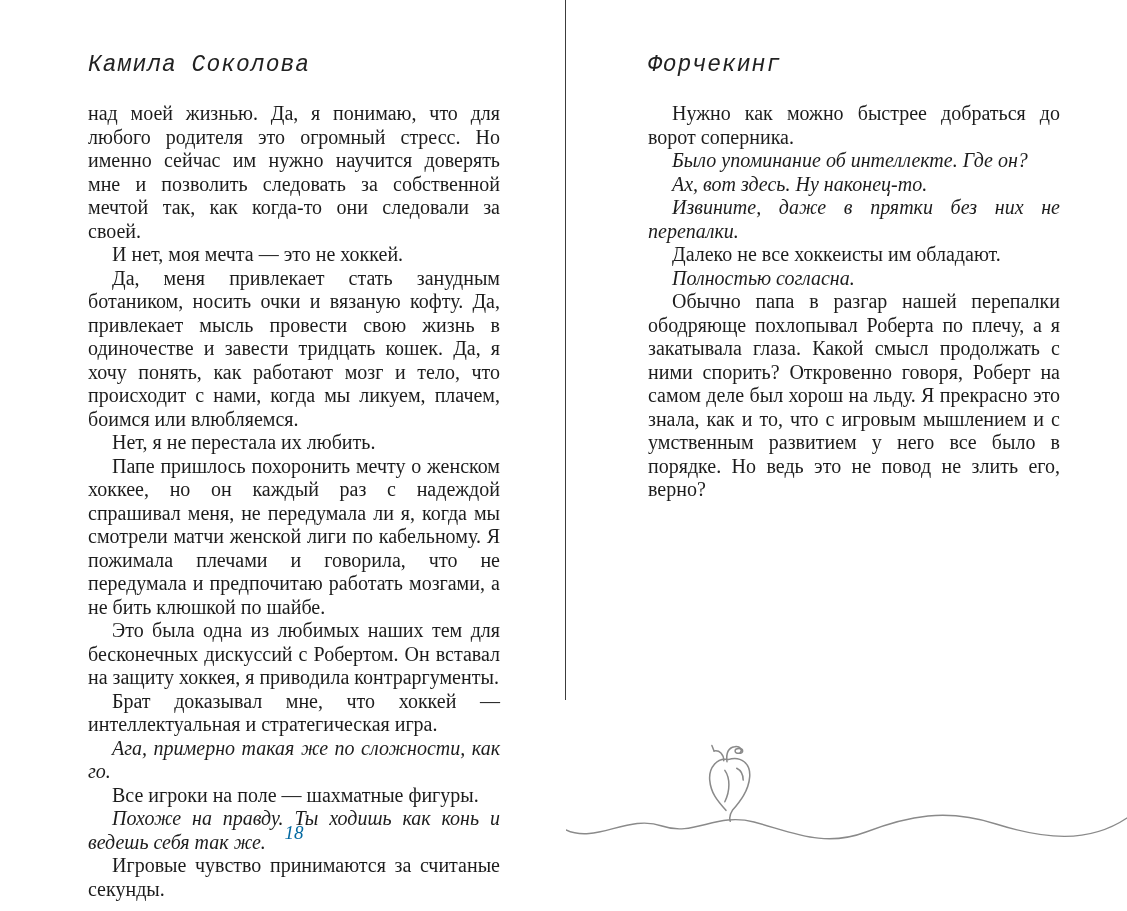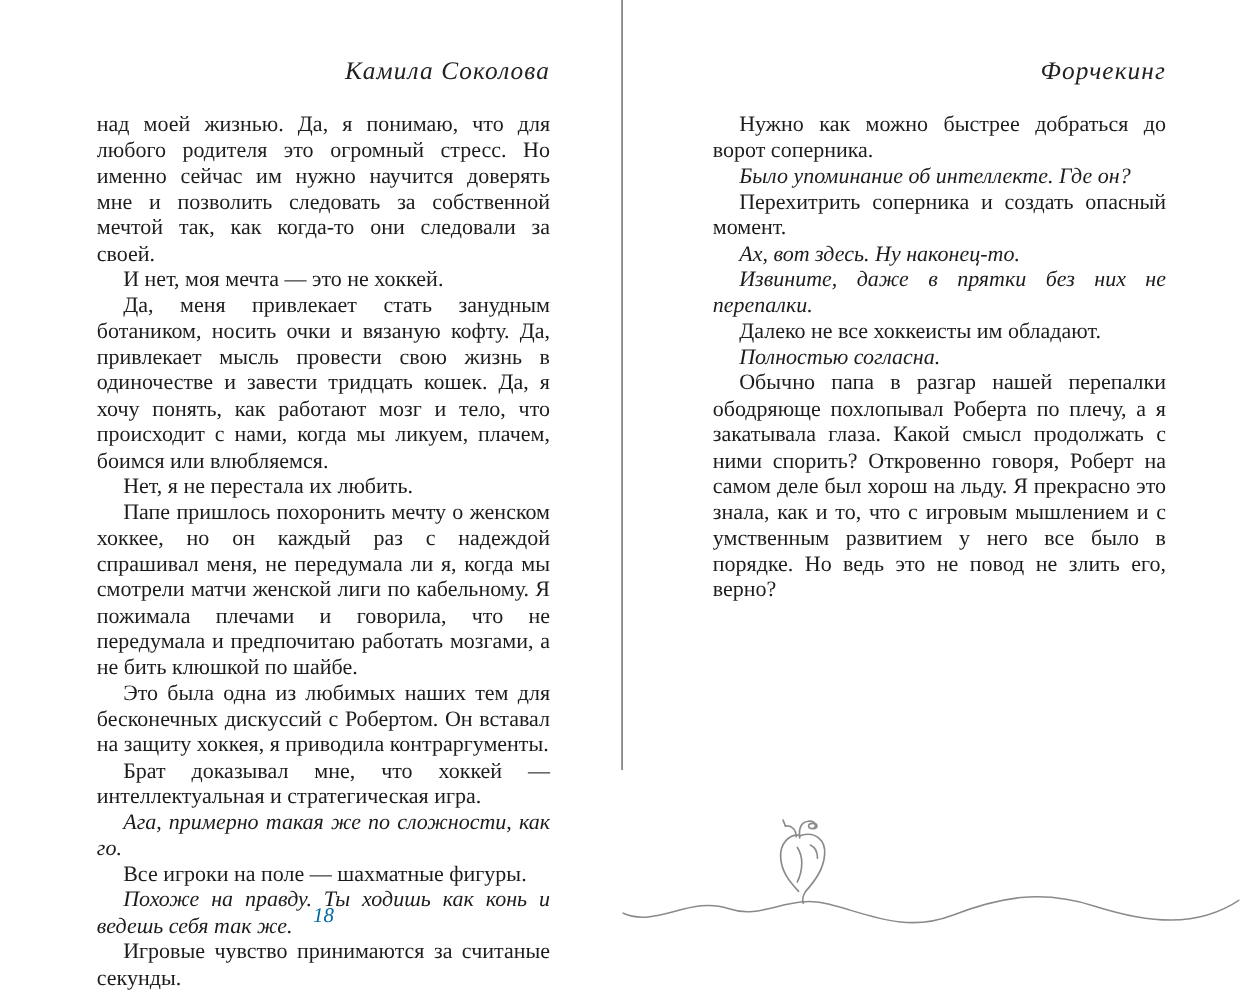--- a/index.html
+++ b/index.html
@@ -25,22 +25,22 @@
     background: #3c3c3c;
   }
   .page {
     position: absolute;
     top: 52px;
     width: 412px;
   }
   .page.left  { left: 88px; }
   .page.right { left: 648px; }
   .page-header {
-    text-align: right;
-    font-family: Liberation Serif, serif;
+    text-align: left;
+    font-family: Liberation Mono, monospace;
     font-style: italic;
     font-size: 23px;
     letter-spacing: 1px;
     margin-bottom: 24px;
     color: #222;
   }
   .body-text p {
     margin: 0;
     text-align: justify;
     font-size: 20px;
@@ -109,21 +109,20 @@
       </div>
   </div>
 
   <div class="page-number">18</div>
 
   <div class="page right">
     <div class="page-header">Форчекинг</div>
     <div class="body-text">
         <p>Нужно как можно быстрее добраться до ворот соперника.</p>
         <p class="italic">Было упоминание об интеллекте. Где он?</p>
-        <p>Перехитрить соперника и создать опасный момент.</p>
         <p class="italic">Ах, вот здесь. Ну наконец-то.</p>
         <p class="italic">Извините, даже в прятки без них не перепалки.</p>
         <p>Далеко не все хоккеисты им обладают.</p>
         <p class="italic">Полностью согласна.</p>
         <p>Обычно папа в разгар нашей перепалки ободряюще похлопывал Роберта по плечу, а я закатывала глаза. Какой смысл продолжать с ними спорить? Откровенно говоря, Роберт на самом деле был хорош на льду. Я прекрасно это знала, как и то, что с игровым мышлением и с умственным развитием у него все было в порядке. Но ведь это не повод не злить его, верно?</p>
       </div>
   </div>
 
   <svg class="wave-svg" viewBox="0 0 561 80" preserveAspectRatio="none">
     <path d="M0 40 C30 54 62 24 96 36 C128 47 150 22 188 32 C226 42 258 58 300 42 C342 26 380 18 430 34 C478 49 522 54 561 28"></path>

